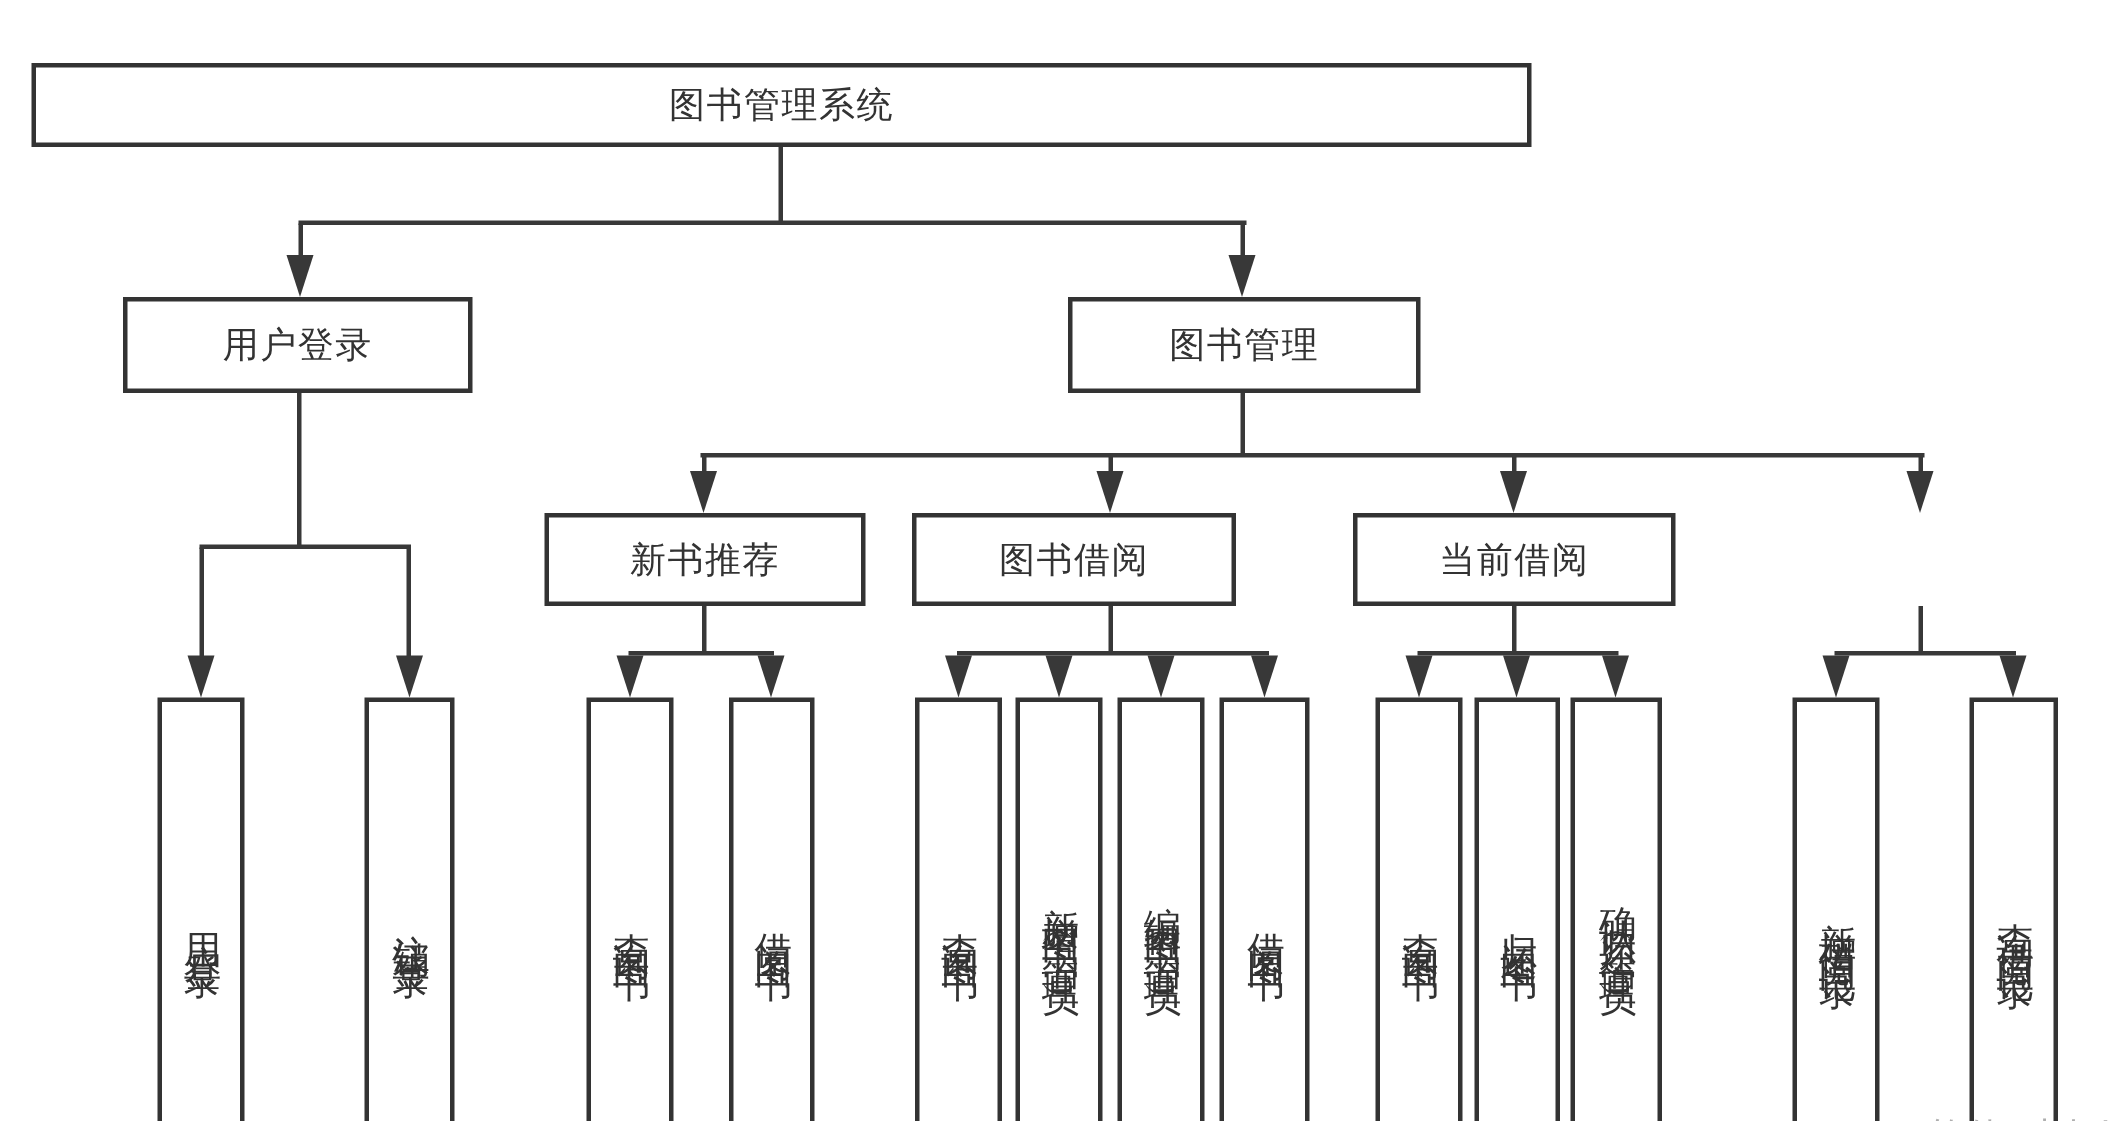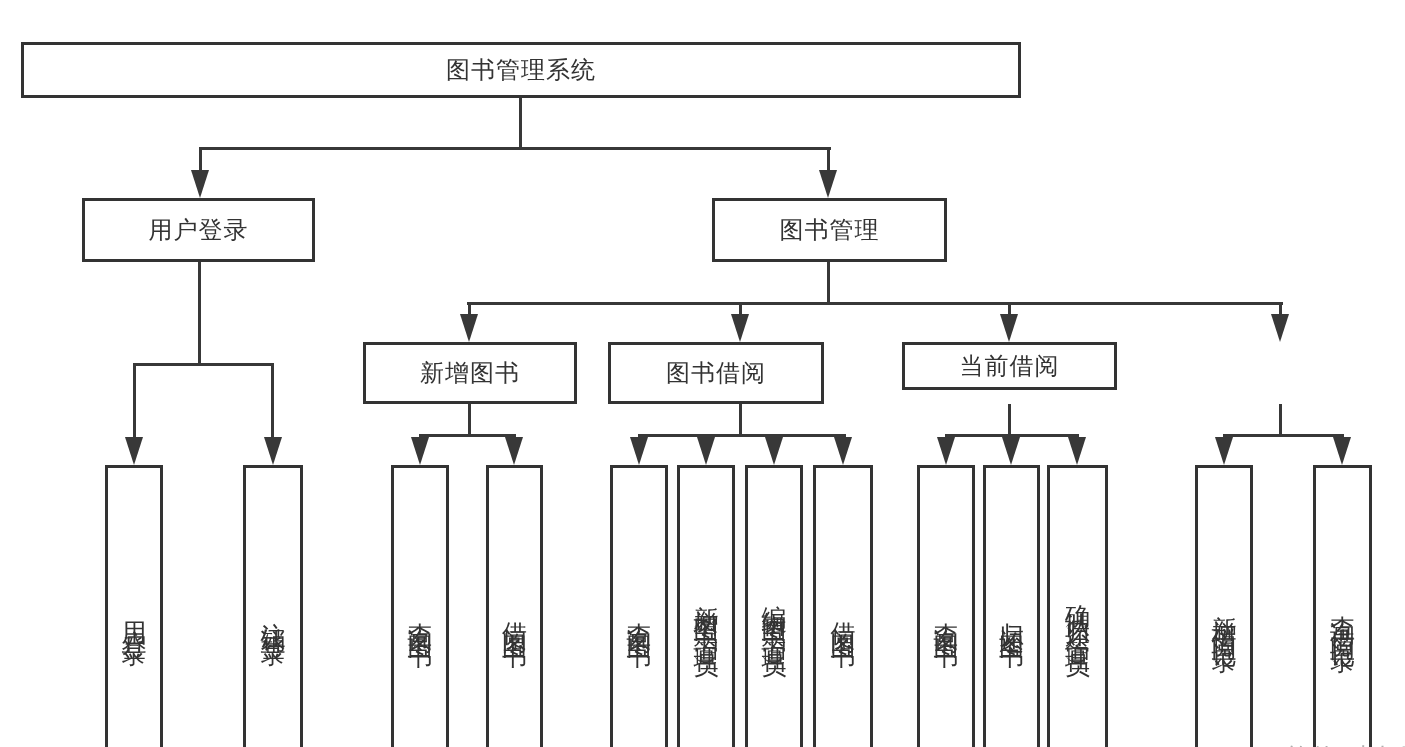--- a/index.html
+++ b/index.html
@@ -53,25 +53,25 @@
 <body>
 
 <div class="canvas">
 
   <div class="node h" style="left:21px;top:13px;width:1000px;height:56px;">图书管理系统</div>
 
   <div class="node h" style="left:82px;top:169px;width:233px;height:64px;">用户登录</div>
 
   <div class="node h" style="left:712px;top:169px;width:235px;height:64px;">图书管理</div>
 
-  <div class="node h" style="left:363px;top:313px;width:214px;height:62px;">新增图书</div>
+  <div class="node h" style="left:363px;top:313px;width:214px;height:62px;">新书推荐</div>
 
   <div class="node h" style="left:608px;top:313px;width:216px;height:62px;">图书借阅</div>
 
-  <div class="node h" style="left:902px;top:313px;width:215px;height:48px;">当前借阅</div>
+  <div class="node h" style="left:902px;top:313px;width:215px;height:62px;">当前借阅</div>
 
 
   <div class="node v" style="left:105px;top:436px;width:58px;height:302px;">用户登录</div>
 
   <div class="node v" style="left:243px;top:436px;width:60px;height:302px;">注销登录</div>
 
   <div class="node v" style="left:391px;top:436px;width:58px;height:302px;">查询图书</div>
 
   <div class="node v" style="left:486px;top:436px;width:57px;height:302px;">借阅图书</div>
 

